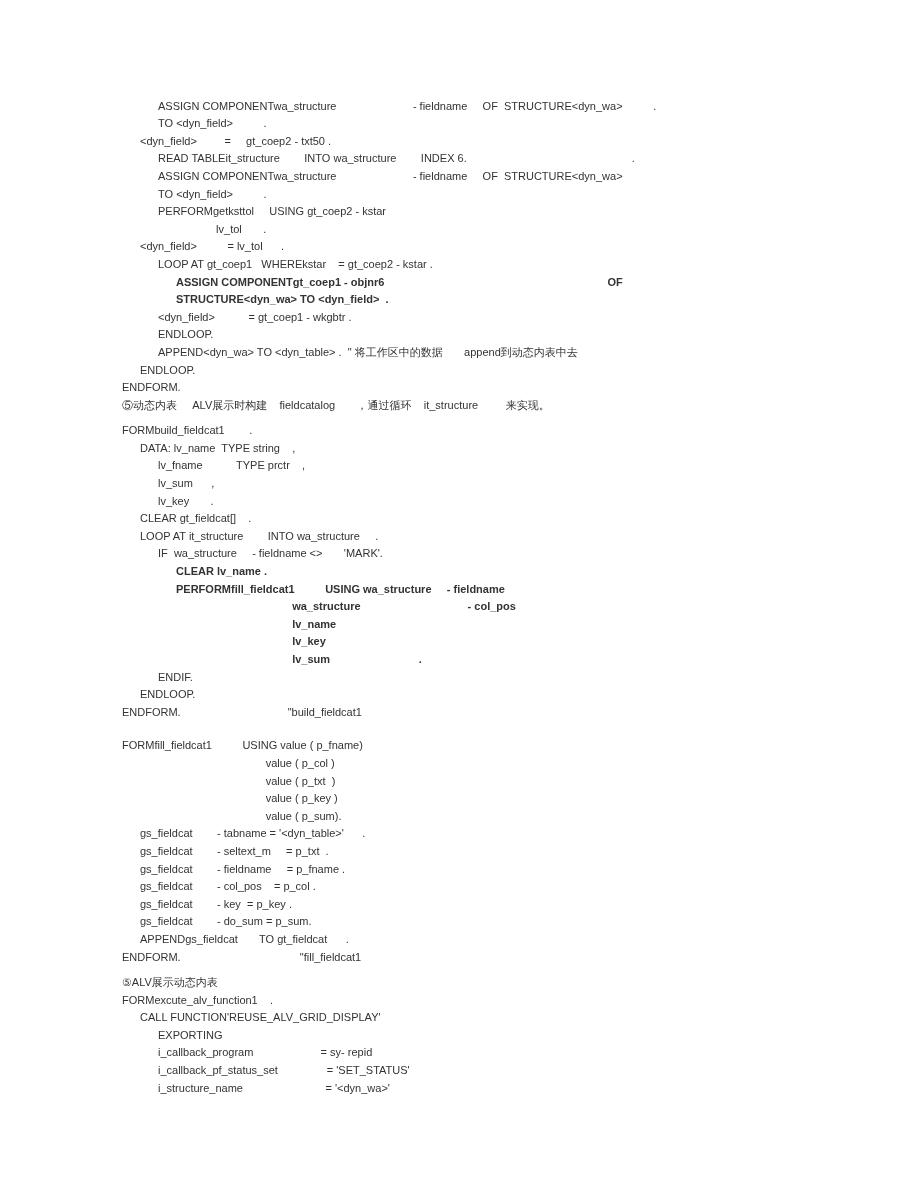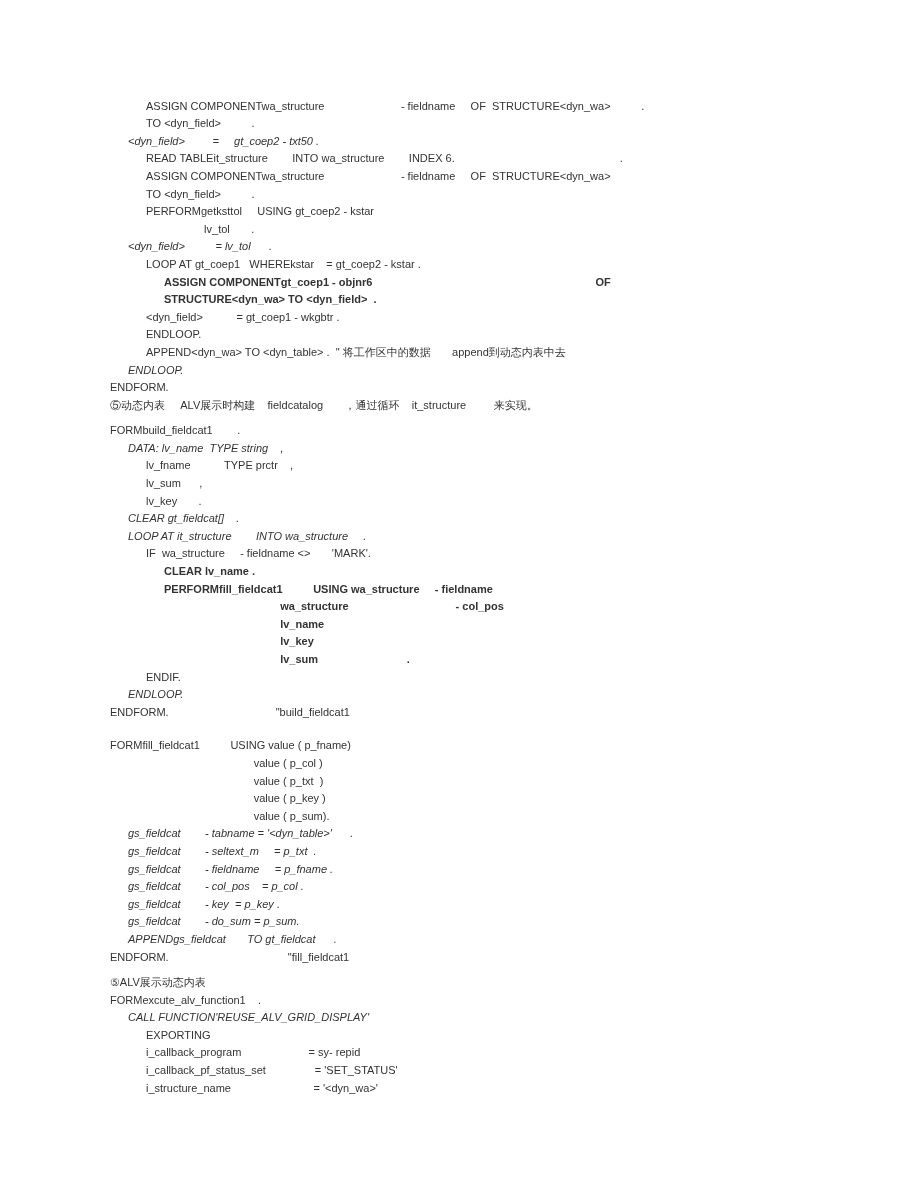--- a/index.html
+++ b/index.html
@@ -9,26 +9,27 @@
       color: #333;
       background: #fff;
       margin: 0;
       padding: 80px 110px;
       width: 920px;
       box-sizing: border-box;
     }
     .code-block {
       white-space: pre;
       font-family: Arial, sans-serif;
+      margin-left: 12px;
     }
     .line {
       display: block;
       min-height: 17px;
     }
-    .indent1 { padding-left: 18px; font-style: italic; }
+    .indent1 { padding-left: 18px; }
     .indent2 { padding-left: 36px; }
     .indent3 { padding-left: 54px; font-weight: bold; }
     .spacer { height: 8px; }
   </style>
 </head>
 <body>
 
 <div class="code-block" id="code-container">
 <span class="line indent2">ASSIGN COMPONENTwa_structure                         - fieldname     OF  STRUCTURE&lt;dyn_wa&gt;          .</span><span class="line indent2">TO &lt;dyn_field&gt;          .</span><span class="line indent1">&lt;dyn_field&gt;         =     gt_coep2 - txt50 .</span><span class="line indent2">READ TABLEit_structure        INTO wa_structure        INDEX 6.                                                      .</span><span class="line indent2">ASSIGN COMPONENTwa_structure                         - fieldname     OF  STRUCTURE&lt;dyn_wa&gt;</span><span class="line indent2">TO &lt;dyn_field&gt;          .</span><span class="line indent2">PERFORMgetksttol     USING gt_coep2 - kstar</span><span class="line indent2">                   lv_tol       .</span><span class="line indent1">&lt;dyn_field&gt;          = lv_tol      .</span><span class="line indent2">LOOP AT gt_coep1   WHEREkstar    = gt_coep2 - kstar .</span><span class="line indent3">ASSIGN COMPONENTgt_coep1 - objnr6                                                                         OF</span><span class="line indent3">STRUCTURE&lt;dyn_wa&gt; TO &lt;dyn_field&gt;  .</span><span class="line indent2">&lt;dyn_field&gt;           = gt_coep1 - wkgbtr .</span><span class="line indent2">ENDLOOP.</span><span class="line indent2">APPEND&lt;dyn_wa&gt; TO &lt;dyn_table&gt; .  " 将工作区中的数据       append到动态内表中去</span><span class="line indent1">ENDLOOP.</span><span class="line indent0">ENDFORM.</span><span class="line indent0">⑤动态内表     ALV展示时构建    fieldcatalog       ，通过循环    it_structure         来实现。</span><div class="spacer"></div><span class="line indent0">FORMbuild_fieldcat1        .</span><span class="line indent1">DATA: lv_name  TYPE string    ,</span><span class="line indent2">lv_fname           TYPE prctr    ,</span><span class="line indent2">lv_sum      ,</span><span class="line indent2">lv_key       .</span><span class="line indent1">CLEAR gt_fieldcat[]    .</span><span class="line indent1">LOOP AT it_structure        INTO wa_structure     .</span><span class="line indent2">IF  wa_structure     - fieldname &lt;&gt;       'MARK'.</span><span class="line indent3">CLEAR lv_name .</span><span class="line indent3">PERFORMfill_fieldcat1          USING wa_structure     - fieldname</span><span class="line indent3">                                      wa_structure                                   - col_pos</span><span class="line indent3">                                      lv_name</span><span class="line indent3">                                      lv_key</span><span class="line indent3">                                      lv_sum                             .</span><span class="line indent2">ENDIF.</span><span class="line indent1">ENDLOOP.</span><span class="line indent0">ENDFORM.                                   "build_fieldcat1</span><div class="spacer"></div><div class="spacer"></div><span class="line indent0">FORMfill_fieldcat1          USING value ( p_fname)</span><span class="line indent0">                                               value ( p_col )</span><span class="line indent0">                                               value ( p_txt  )</span><span class="line indent0">                                               value ( p_key )</span><span class="line indent0">                                               value ( p_sum).</span><span class="line indent1">gs_fieldcat        - tabname = '&lt;dyn_table&gt;'      .</span><span class="line indent1">gs_fieldcat        - seltext_m     = p_txt  .</span><span class="line indent1">gs_fieldcat        - fieldname     = p_fname .</span><span class="line indent1">gs_fieldcat        - col_pos    = p_col .</span><span class="line indent1">gs_fieldcat        - key  = p_key .</span><span class="line indent1">gs_fieldcat        - do_sum = p_sum.</span><span class="line indent1">APPENDgs_fieldcat       TO gt_fieldcat      .</span><span class="line indent0">ENDFORM.                                       "fill_fieldcat1</span><div class="spacer"></div><span class="line indent0">⑤ALV展示动态内表</span><span class="line indent0">FORMexcute_alv_function1    .</span><span class="line indent1">CALL FUNCTION'REUSE_ALV_GRID_DISPLAY'</span><span class="line indent2">EXPORTING</span><span class="line indent2">i_callback_program                      = sy- repid</span><span class="line indent2">i_callback_pf_status_set                = 'SET_STATUS'</span><span class="line indent2">i_structure_name                           = '&lt;dyn_wa&gt;'</span></div>
 

